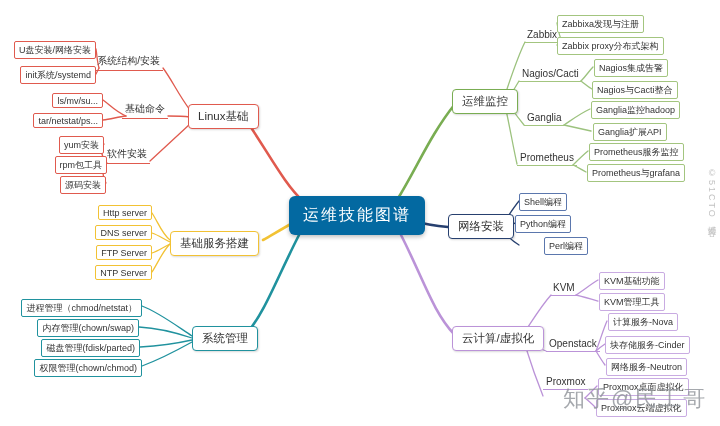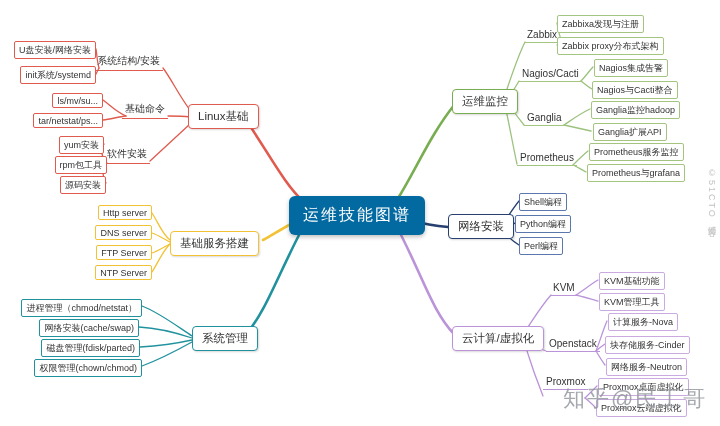--- a/index.html
+++ b/index.html
@@ -115,41 +115,41 @@
   <div class="leaf b-red" style="right:616px;top:136px;">yum安装</div>
   <div class="leaf b-red" style="right:613px;top:156px;">rpm包工具</div>
   <div class="leaf b-red" style="right:614px;top:176px;">源码安装</div>
 
   <div class="leaf b-yellow" style="right:568px;top:205px;">Http server</div>
   <div class="leaf b-yellow" style="right:568px;top:225px;margin-left:38px;">DNS server</div>
   <div class="leaf b-yellow" style="right:568px;top:245px;">FTP Server</div>
   <div class="leaf b-yellow" style="right:568px;top:265px;">NTP Server</div>
 
   <div class="leaf b-teal" style="right:578px;top:299px;">进程管理（chmod/netstat）</div>
-  <div class="leaf b-teal" style="right:581px;top:319px;">网络安装(cache/swap)</div>
+  <div class="leaf b-teal" style="right:581px;top:319px;">内存管理(chown/swap)</div>
   <div class="leaf b-teal" style="right:580px;top:339px;">磁盘管理(fdisk/parted)</div>
   <div class="leaf b-teal" style="right:578px;top:359px;">权限管理(chown/chmod)</div>
 
   <div class="glabel b-greenl" style="left:524px;top:29px;">Zabbix</div>
   <div class="glabel b-greenl" style="left:519px;top:68px;">Nagios/Cacti</div>
   <div class="glabel b-greenl" style="left:524px;top:112px;">Ganglia</div>
   <div class="glabel b-greenl" style="left:517px;top:152px;">Prometheus</div>
 
   <div class="leaf b-greenl" style="left:557px;top:15px;">Zabbixa发现与注册</div>
   <div class="leaf b-greenl" style="left:557px;top:37px;">Zabbix proxy分布式架构</div>
   <div class="leaf b-greenl" style="left:594px;top:59px;">Nagios集成告警</div>
   <div class="leaf b-greenl" style="left:592px;top:81px;">Nagios与Cacti整合</div>
   <div class="leaf b-greenl" style="left:591px;top:101px;">Ganglia监控hadoop</div>
   <div class="leaf b-greenl" style="left:593px;top:123px;">Ganglia扩展API</div>
   <div class="leaf b-greenl" style="left:589px;top:143px;">Prometheus服务监控</div>
   <div class="leaf b-greenl" style="left:587px;top:164px;">Prometheus与grafana</div>
 
   <div class="leaf b-navyl" style="left:519px;top:193px;">Shell编程</div>
   <div class="leaf b-navyl" style="left:487px;top:215px;margin-left:28px;">Python编程</div>
-  <div class="leaf b-navyl" style="left:519px;top:237px;">Perl编程</div>
+  <div class="leaf b-navyl" style="left:544px;top:237px;">Perl编程</div>
 
   <div class="glabel b-purple" style="left:550px;top:282px;">KVM</div>
   <div class="glabel b-purple" style="left:546px;top:338px;">Openstack</div>
   <div class="glabel b-purple" style="left:543px;top:376px;">Proxmox</div>
 
   <div class="leaf b-purplel" style="left:599px;top:272px;">KVM基础功能</div>
   <div class="leaf b-purplel" style="left:599px;top:293px;">KVM管理工具</div>
   <div class="leaf b-purplel" style="left:608px;top:313px;">计算服务-Nova</div>
   <div class="leaf b-purplel" style="left:605px;top:336px;">块存储服务-Cinder</div>
   <div class="leaf b-purplel" style="left:606px;top:358px;">网络服务-Neutron</div>

